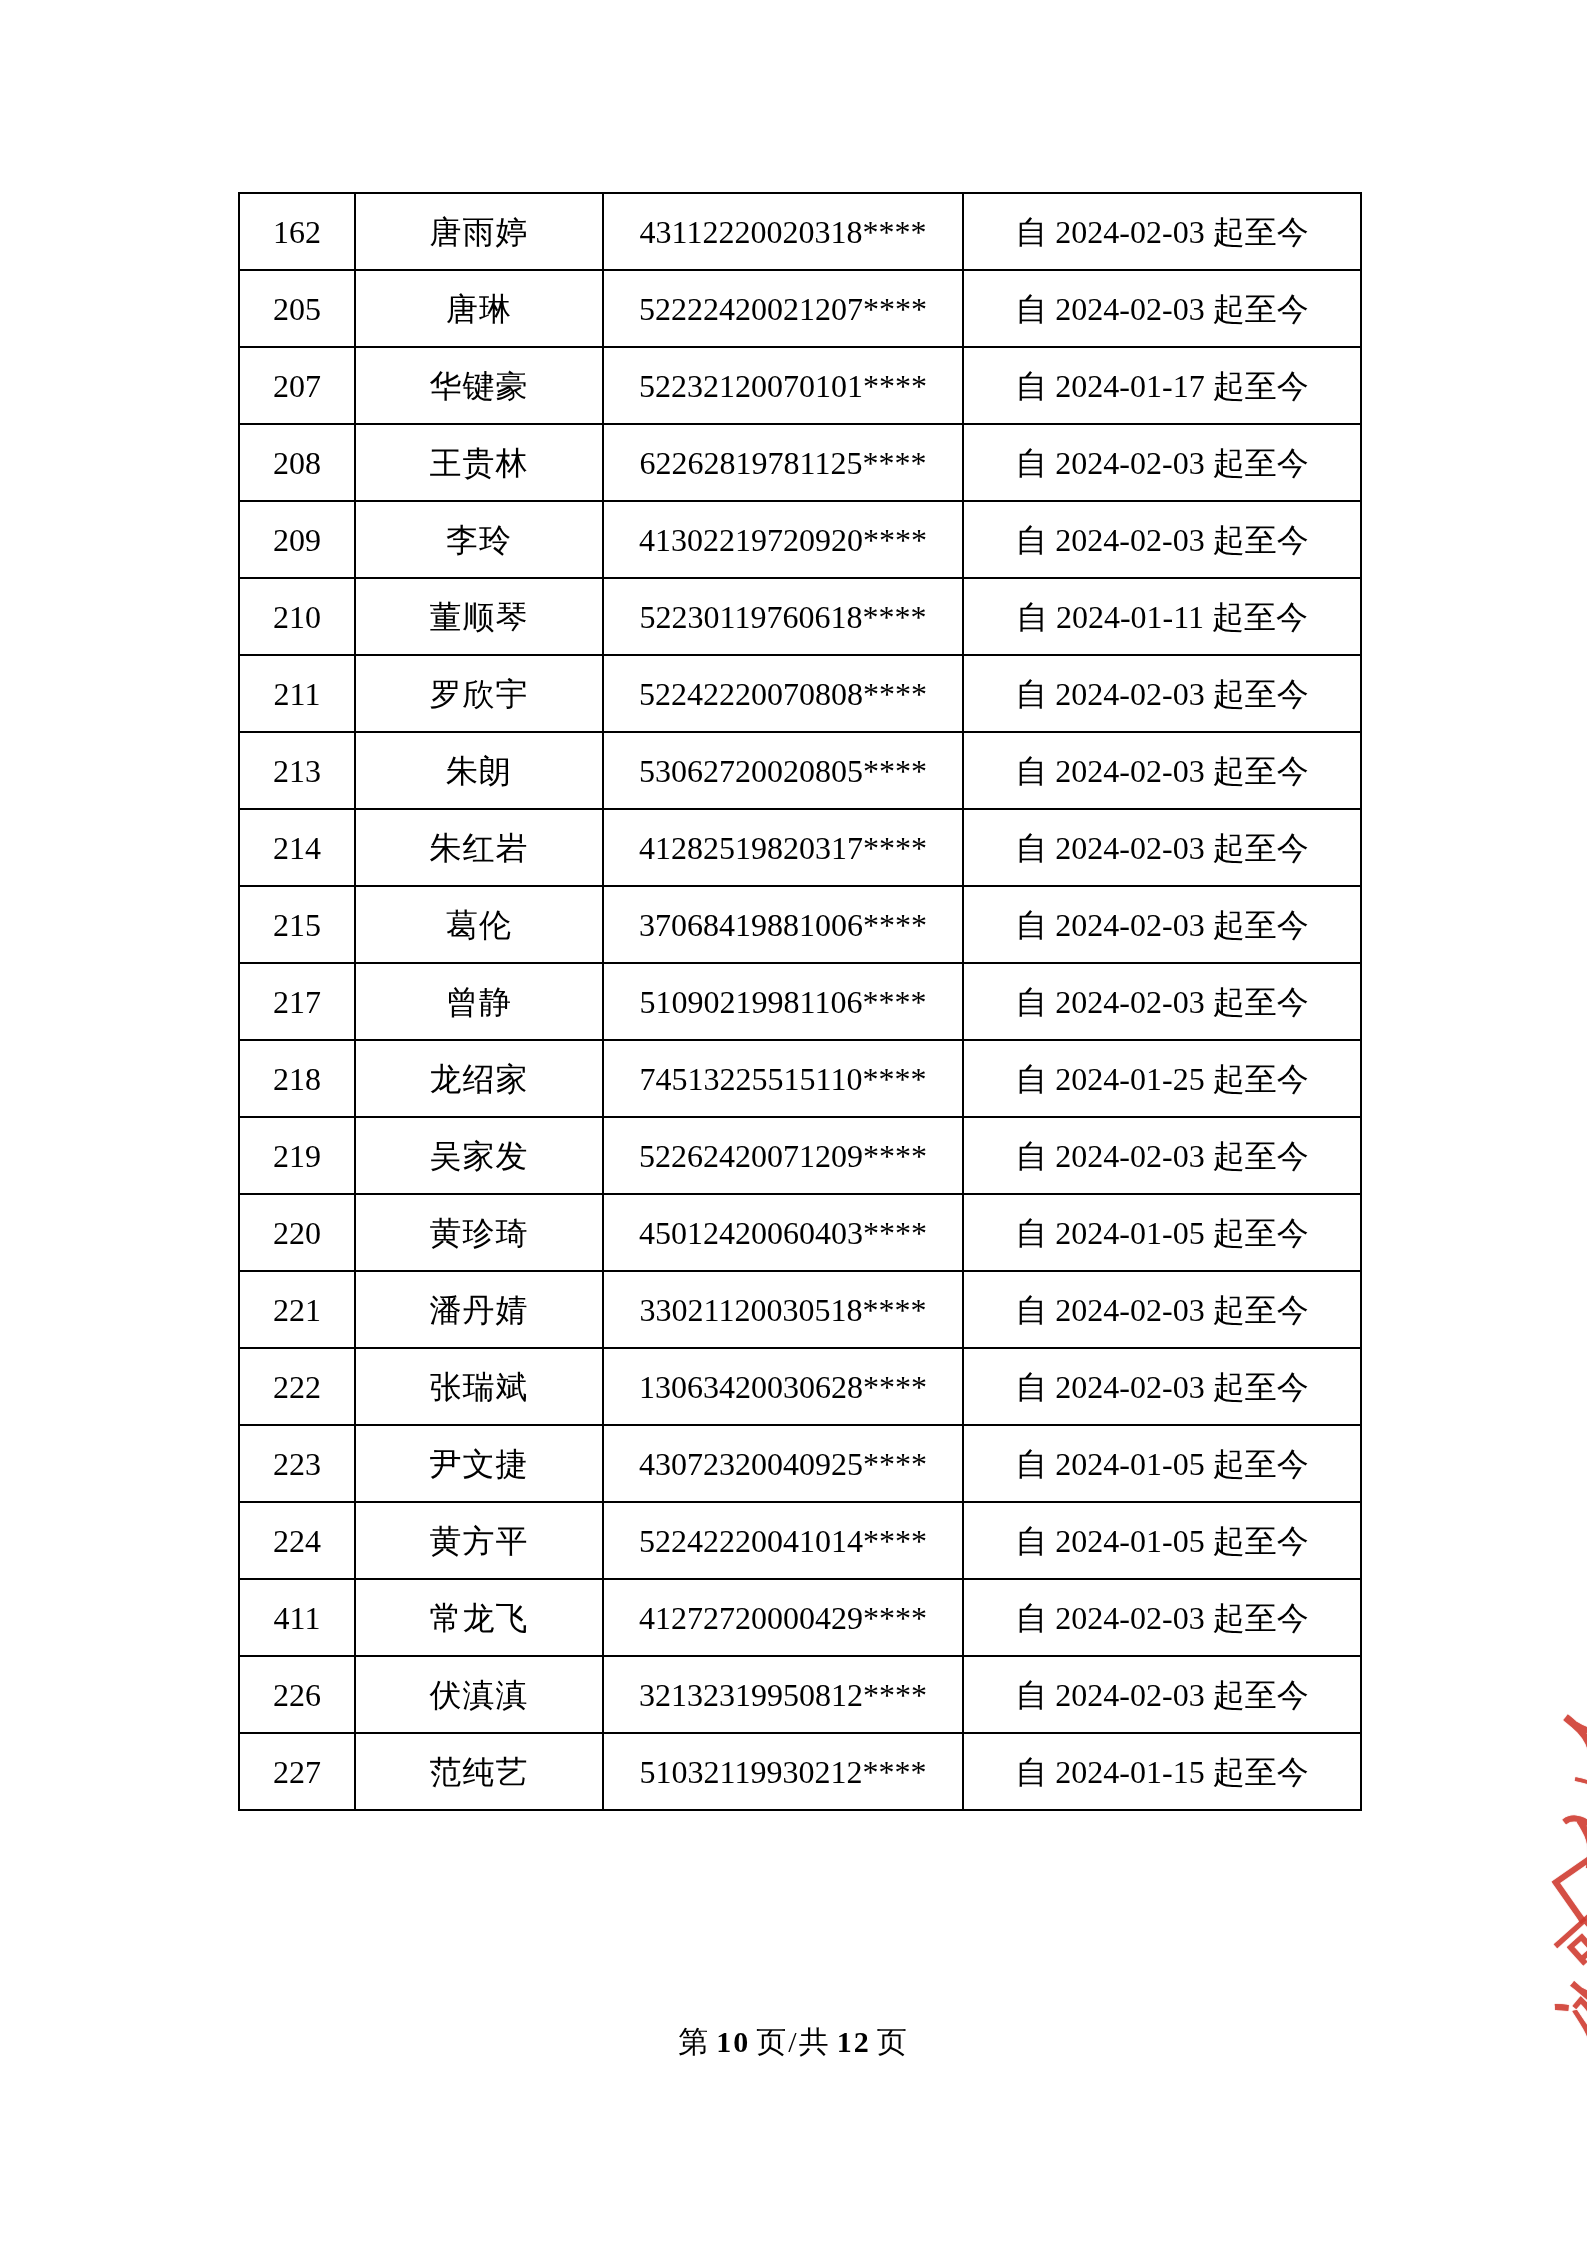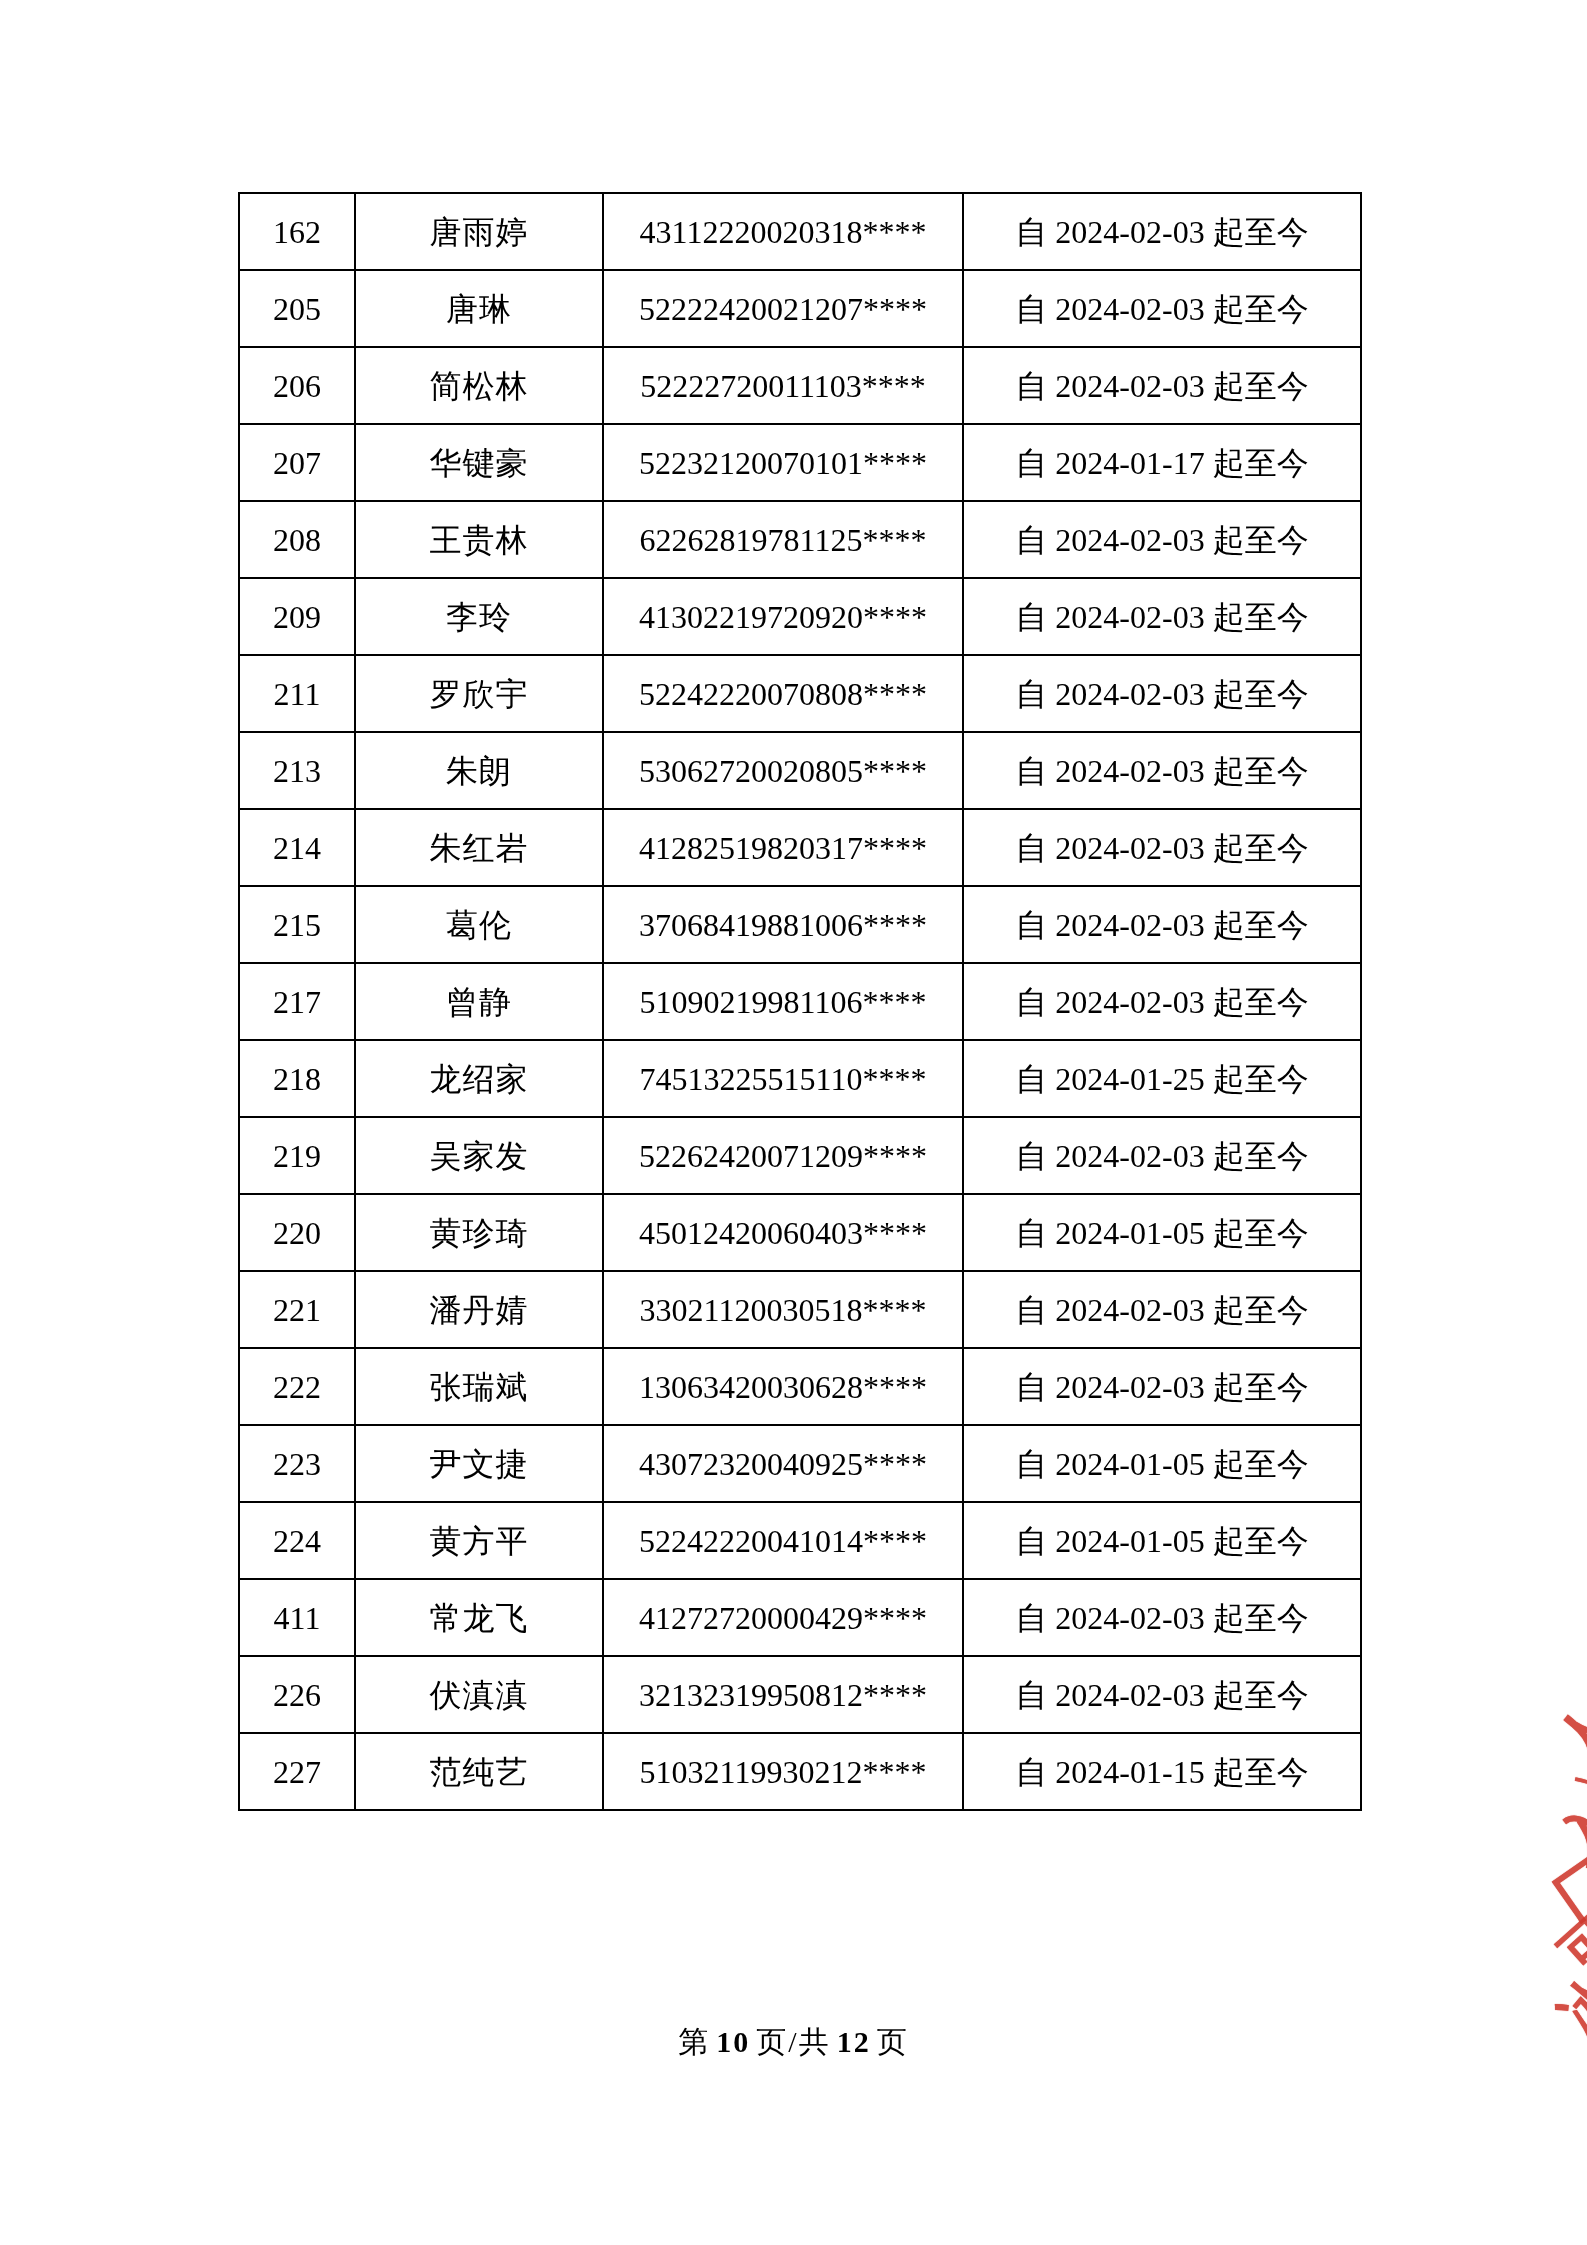--- a/index.html
+++ b/index.html
@@ -70,42 +70,42 @@
       <td class="c-id">43112220020318****</td>
       <td class="c-period">自 2024-02-03 起至今</td>
     </tr>
         <tr>
       <td class="c-no">205</td>
       <td class="c-name">唐琳</td>
       <td class="c-id">52222420021207****</td>
       <td class="c-period">自 2024-02-03 起至今</td>
     </tr>
         <tr>
-      <td class="c-no">206</td>
-      <td class="c-name">简松林</td>
-      <td class="c-id">52222720011103****</td>
-      <td class="c-period">自 2024-02-03 起至今</td>
-    </tr>
-        <tr>
       <td class="c-no">207</td>
       <td class="c-name">华键豪</td>
       <td class="c-id">52232120070101****</td>
       <td class="c-period">自 2024-01-17 起至今</td>
     </tr>
         <tr>
       <td class="c-no">208</td>
       <td class="c-name">王贵林</td>
       <td class="c-id">62262819781125****</td>
       <td class="c-period">自 2024-02-03 起至今</td>
     </tr>
         <tr>
       <td class="c-no">209</td>
       <td class="c-name">李玲</td>
       <td class="c-id">41302219720920****</td>
       <td class="c-period">自 2024-02-03 起至今</td>
+    </tr>
+        <tr>
+      <td class="c-no">210</td>
+      <td class="c-name">董顺琴</td>
+      <td class="c-id">52230119760618****</td>
+      <td class="c-period">自 2024-01-11 起至今</td>
     </tr>
         <tr>
       <td class="c-no">211</td>
       <td class="c-name">罗欣宇</td>
       <td class="c-id">52242220070808****</td>
       <td class="c-period">自 2024-02-03 起至今</td>
     </tr>
         <tr>
       <td class="c-no">213</td>
       <td class="c-name">朱朗</td>

